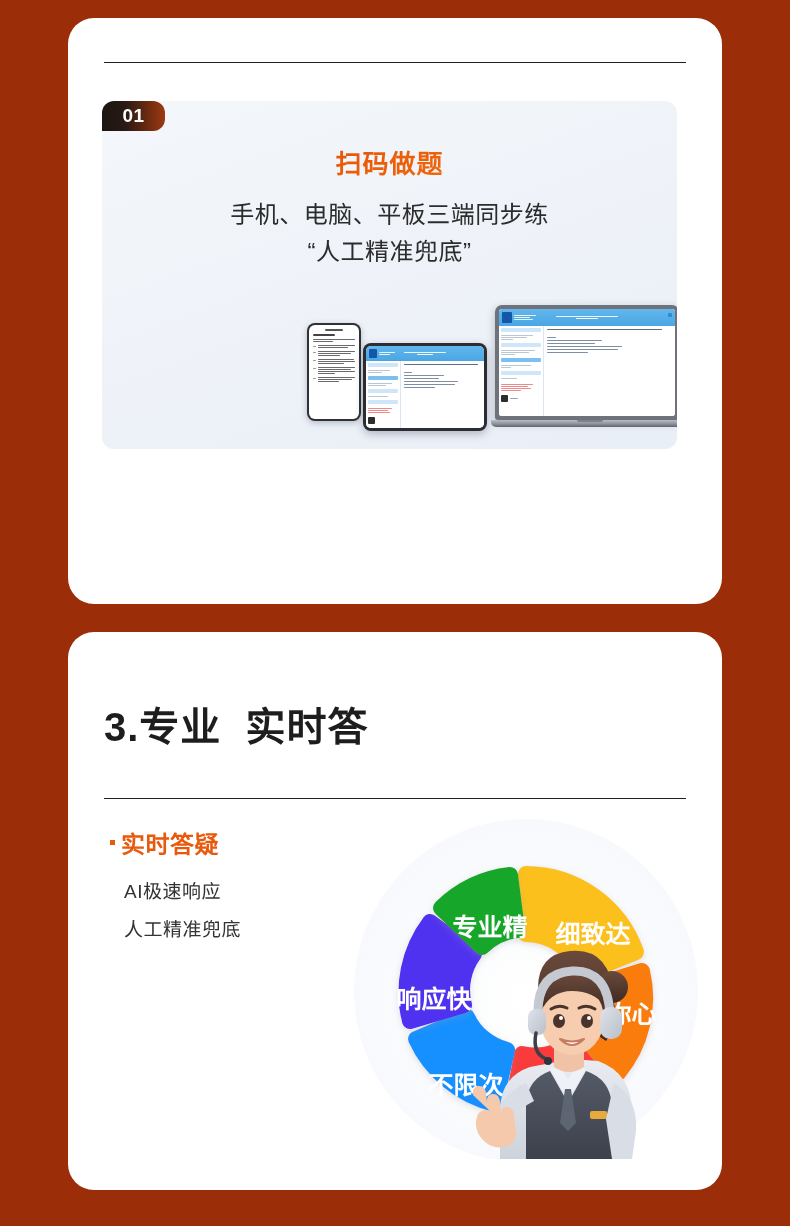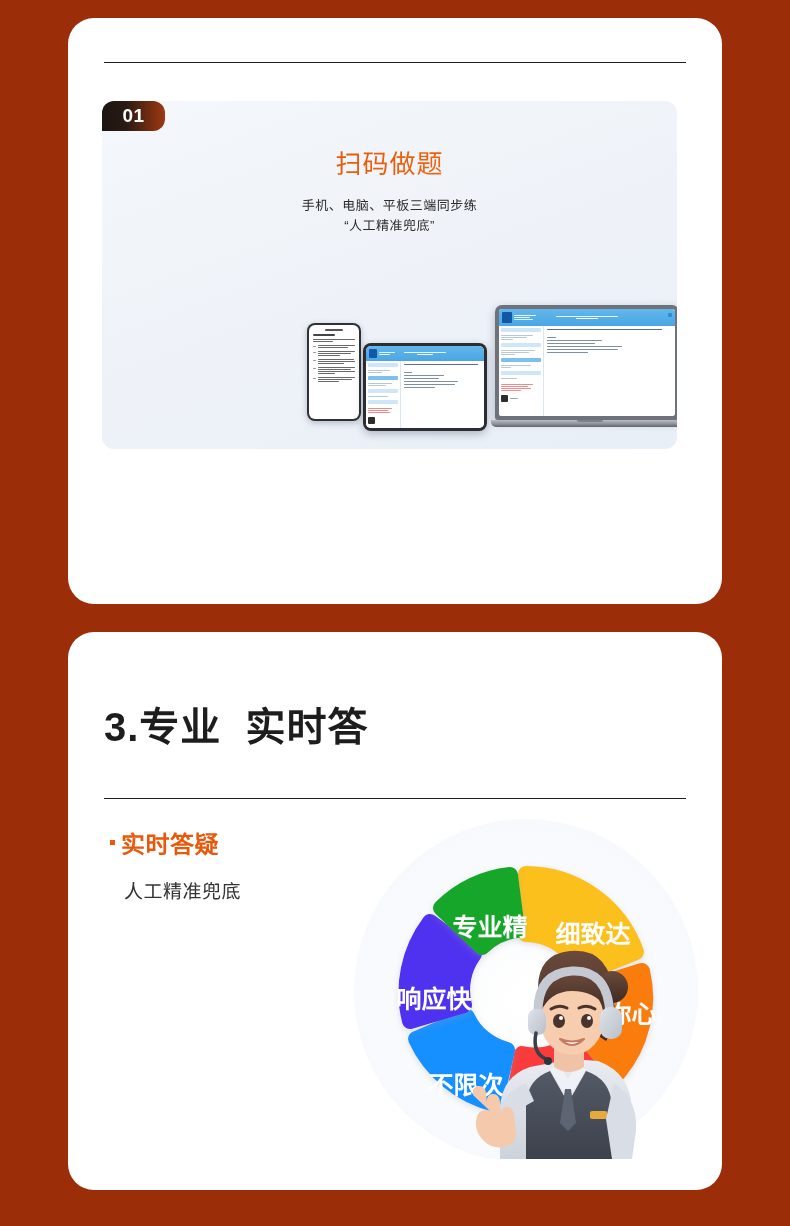--- a/index.html
+++ b/index.html
@@ -64,31 +64,31 @@
     border-radius:0 12px 12px 0;
     background:linear-gradient(90deg,#1b1512 0%,#2a1a13 38%,#7e2f10 82%,#9c3a13 100%);
     color:#ffffff;
     font-size:19px;font-weight:bold;
     display:flex;align-items:center;justify-content:center;
     letter-spacing:.5px;
   }
   .panel-title{
     text-align:center;
     margin-top:42px;
-    font-size:26px;font-weight:normal;
+    font-size:26px;font-weight:bold;
     letter-spacing:1px;
     background:linear-gradient(150deg,#d43b05 0%,#ea5a08 45%,#f98116 100%);
     -webkit-background-clip:text;background-clip:text;
     color:transparent;
     -webkit-text-fill-color:transparent;
   }
   .panel-sub{
     text-align:center;
     margin-top:16px;
-    font-size:13px;
+    font-size:24px;
     color:#2c2c2c;
     line-height:1.55;
     letter-spacing:.5px;
   }
   .panel-sub .l2{display:block;}
 
   
   .devices{
     position:absolute;
     left:0;right:0;bottom:6px;
@@ -450,20 +450,21 @@
     <div class="rule"></div>
 
     <div class="sec3-body">
 
       <div class="bullet-title">
         <span class="bullet-dot"></span>
         <span>实时答疑</span>
       </div>
 
       <div class="bullet-list">
+        <div>AI极速响应</div>
         <div>人工精准兜底</div>
       </div>
 
       <div class="wheel">
         <svg viewBox="0 0 372 348" xmlns="http://www.w3.org/2000/svg" aria-hidden="true">
           <defs>
             <filter id="pshadow" x="-20%" y="-20%" width="140%" height="140%">
               <feDropShadow dx="0" dy="2" stdDeviation="3" flood-color="#9aa0aa" flood-opacity="0.30"></feDropShadow>
             </filter>
             <radialGradient id="glow" cx="50%" cy="52%" r="50%">

